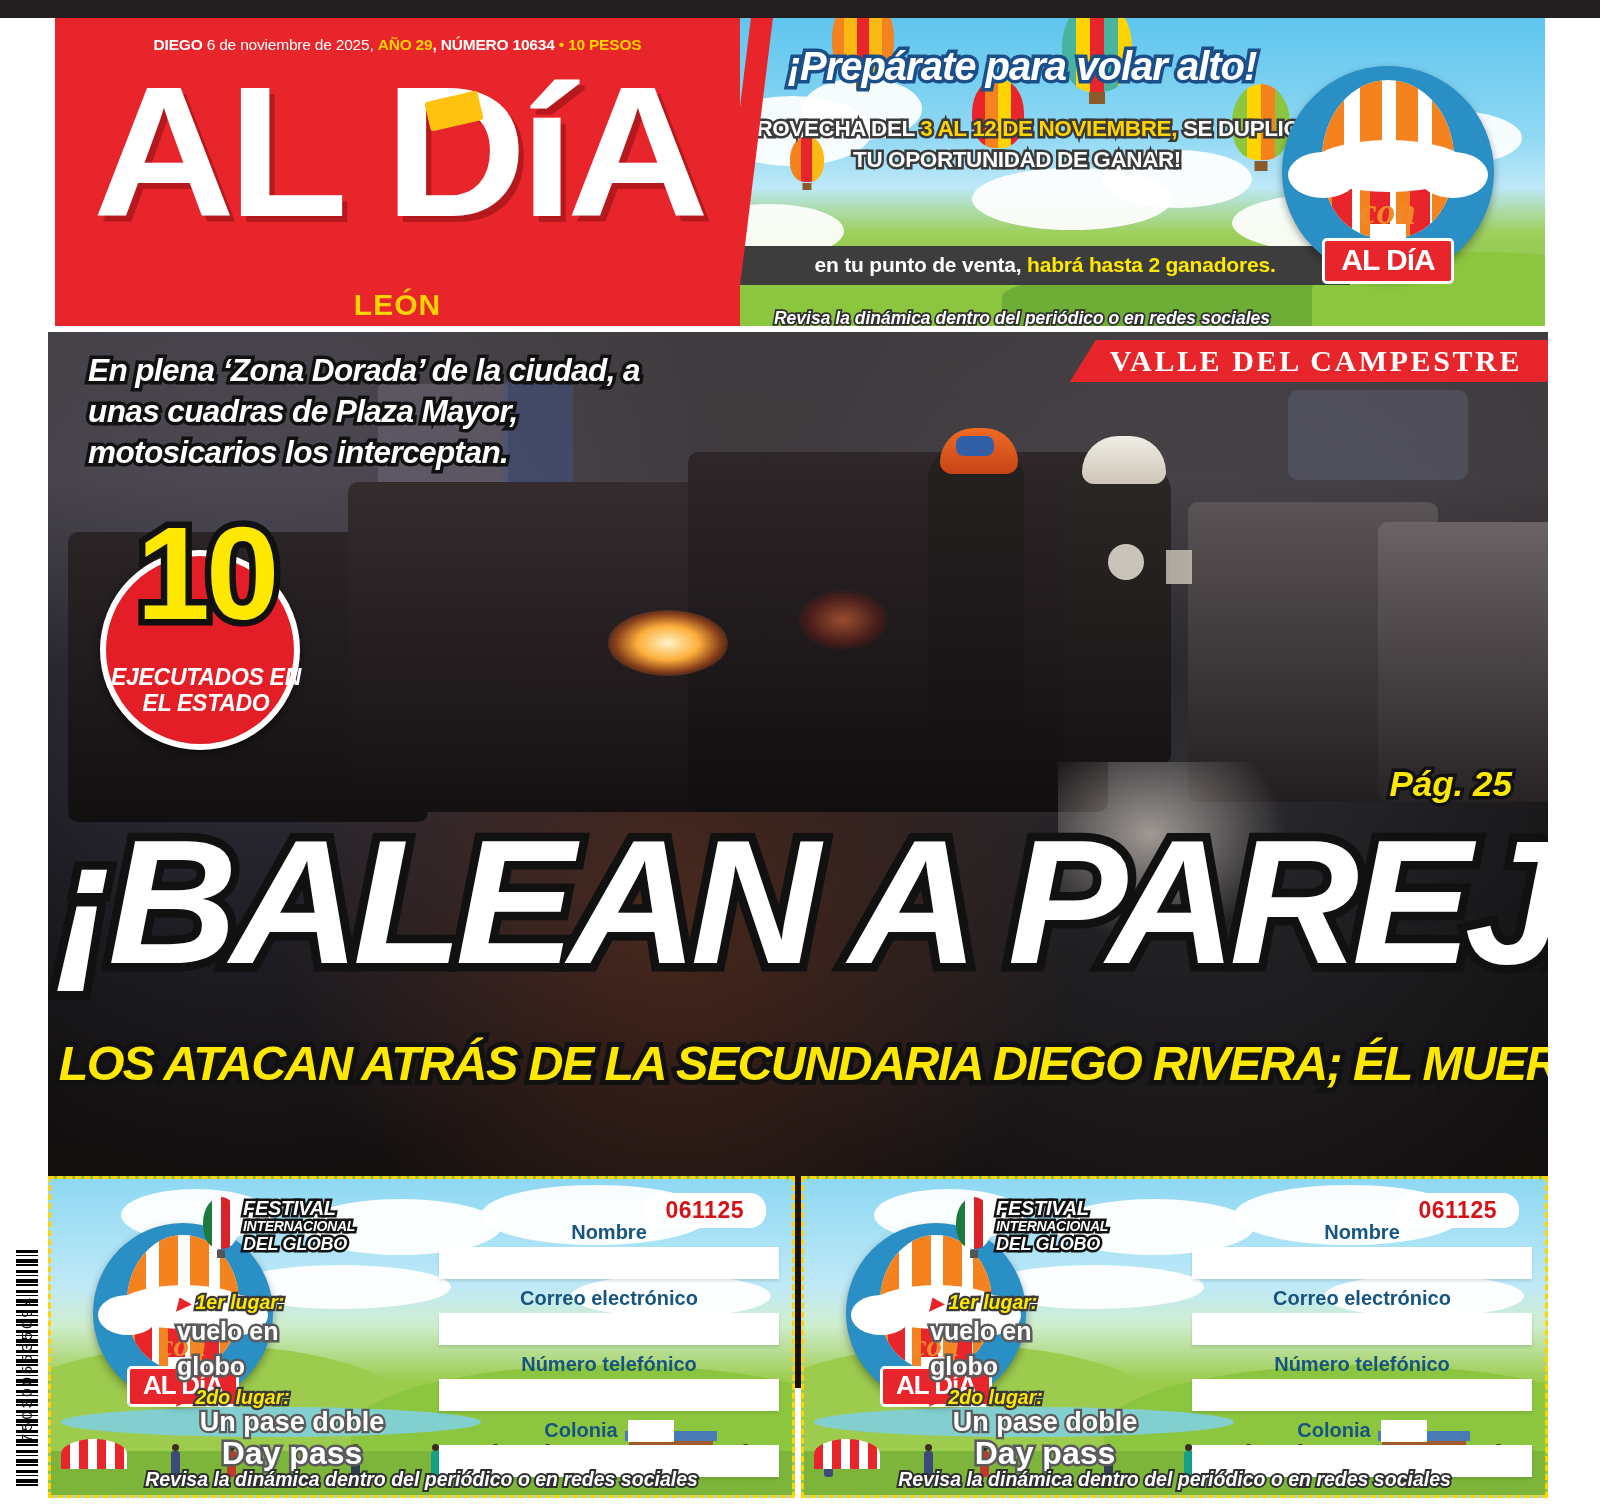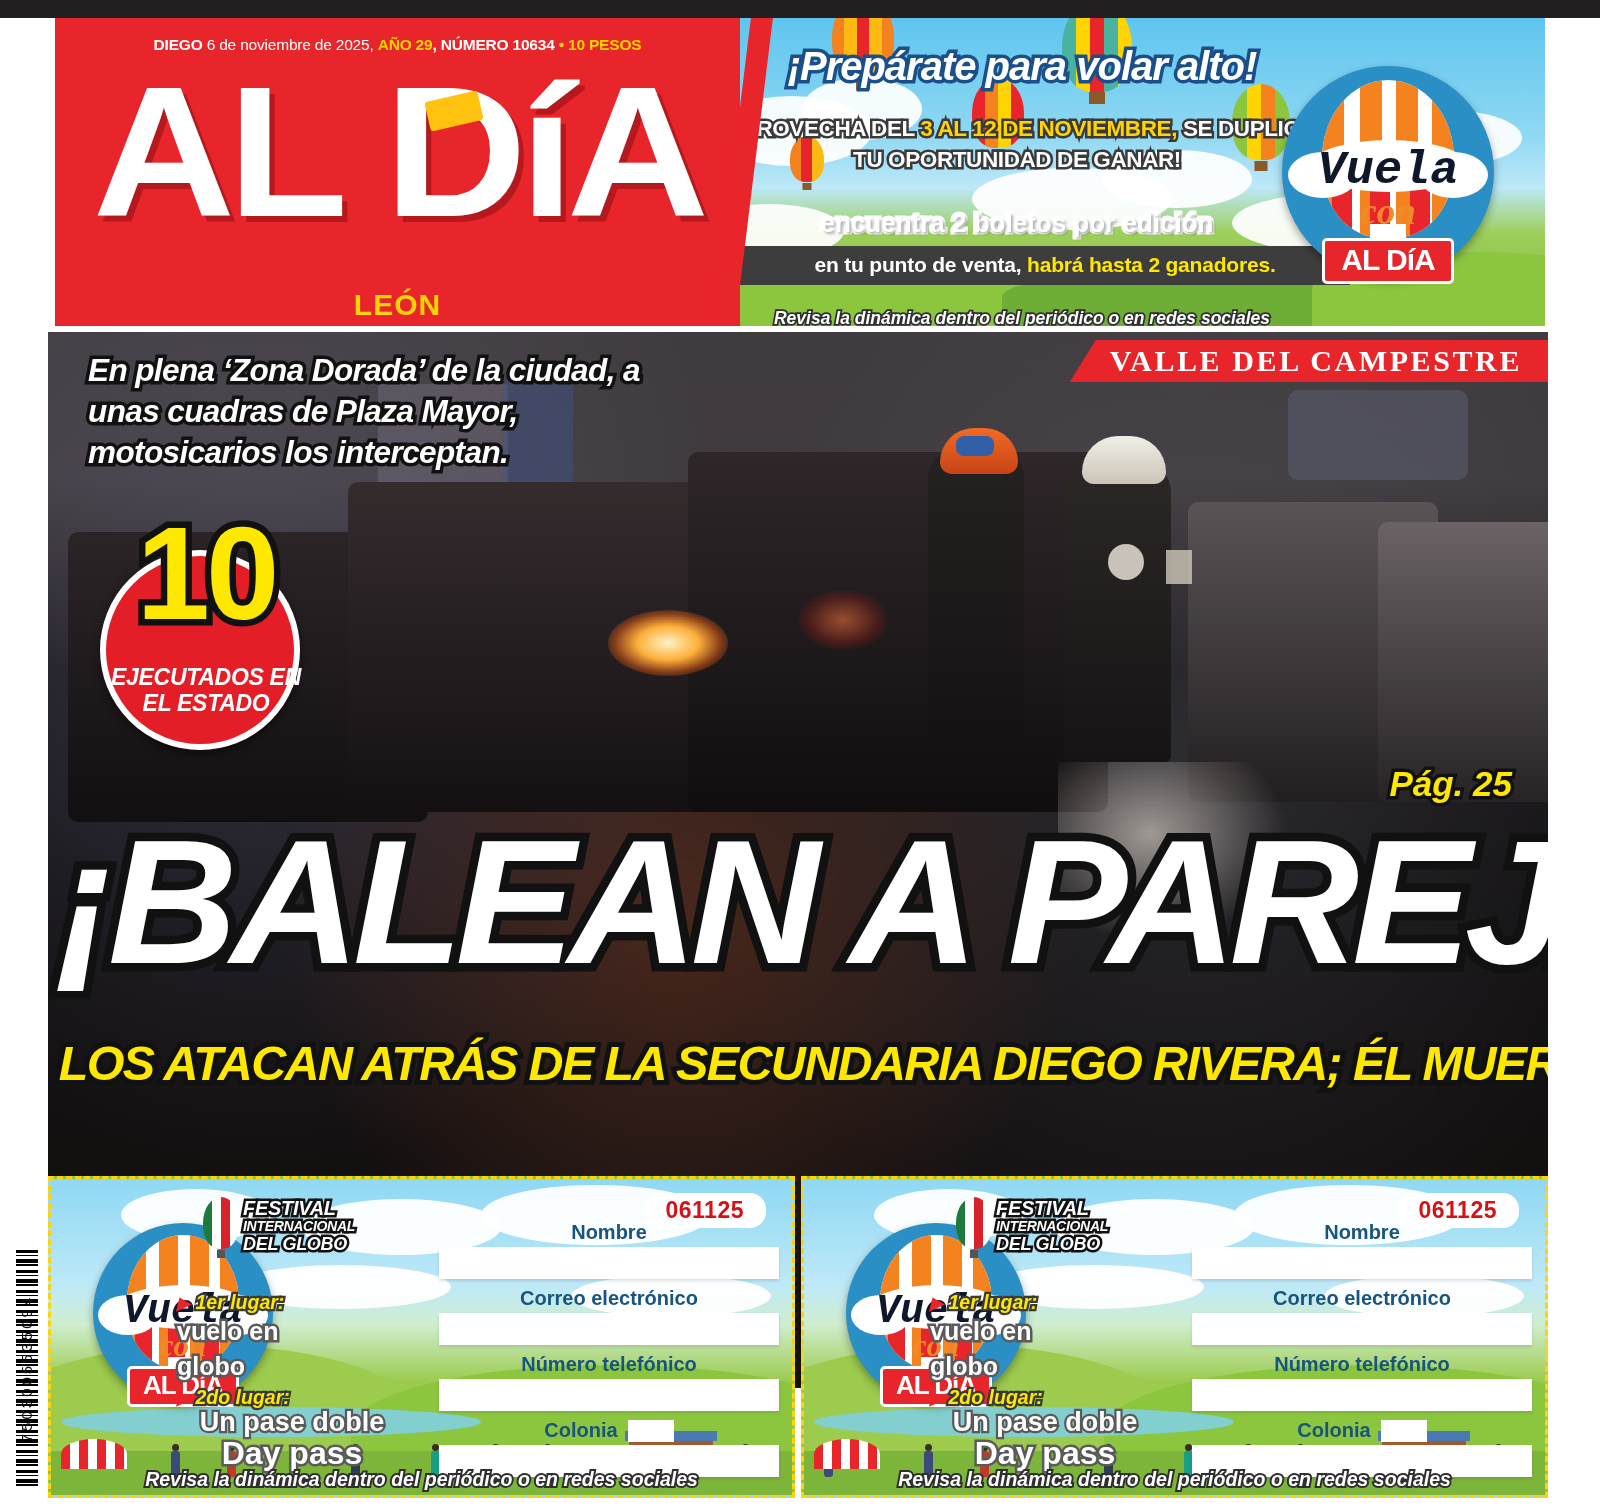--- a/index.html
+++ b/index.html
@@ -63,21 +63,21 @@
   .bal { position:absolute; z-index:2; }
   .bal .env { border-radius:50% 50% 42% 42%; position:relative; }
   .bal .bsk { position:absolute; left:50%; transform:translateX(-50%); background:#8a5a2b; }
 
   
   .vuela { position:absolute; border-radius:50%; background:#2a8fc4; box-shadow:0 4px 9px rgba(0,0,0,.35); z-index:7; }
   .vuela .vb-env { position:absolute; left:50%; transform:translateX(-50%); border-radius:50% 50% 45% 45%;
      background:#ffffff; overflow:hidden; }
   .vuela .vb-env i { position:absolute; top:0; height:100%; display:block; }
   .vuela .cloudL,.vuela .cloudR { position:absolute; background:#ffffff; border-radius:50%; }
-  .vuela .vword { position:absolute; width:100%; text-align:center; color:#0f172a; font-weight:700;
+  .vuela .vword { position:absolute; width:100%; text-align:center; color:#ffffff; font-weight:700;
      font-style:italic; font-family:Liberation Mono, monospace; }
   .vuela .cword { position:absolute; width:100%; text-align:center; color:#f08a28; font-weight:700;
      font-style:italic; font-family:"Liberation Serif", serif; }
   .vuela .adtag { position:absolute; left:50%; transform:translateX(-50%); background:#e8252a;
      border:3px solid #ffffff; border-radius:5px; color:#ffffff; font-weight:700; text-align:center;
      letter-spacing:-1px; }
   .vuela .basket { position:absolute; left:50%; transform:translateX(-50%); background:#ffffff; }
 
   
   .photo { position:absolute; left:48px; top:332px; width:1500px; height:1056px; overflow:hidden; z-index:4;
@@ -227,21 +227,20 @@
 
   <div class="promo-red-edge"></div>
 
   <div class="promo-t1">¡Prepárate para volar alto!</div>
 
   <div class="promo-t2">
     <span>¡APROVECHA DEL </span><span class="hl">3 AL 12 DE NOVIEMBRE,</span><span> SE DUPLICA</span><br>
     <span>TU OPORTUNIDAD DE GANAR!</span>
   </div>
 
-  <div class="promo-t3">encuentra 2 boletos por edición</div>
 
   <div class="promo-box">
     <p><span>en tu punto de venta, </span><span class="hl">habrá hasta 2 ganadores.</span></p>
   </div>
 
   <div class="promo-t4">Revisa la dinámica dentro del periódico o en redes sociales</div>
 
   <div class="vuela" style="left:610px; top:48px; width:212px; height:212px;">
     <div class="vb-env" style="top:14px; width:132px; height:158px;">
       <i style="left:0;   width:22px; background:#f4821f;"></i>

